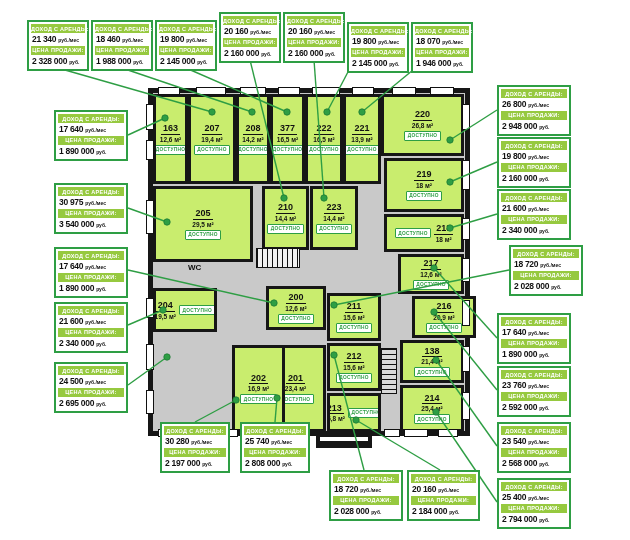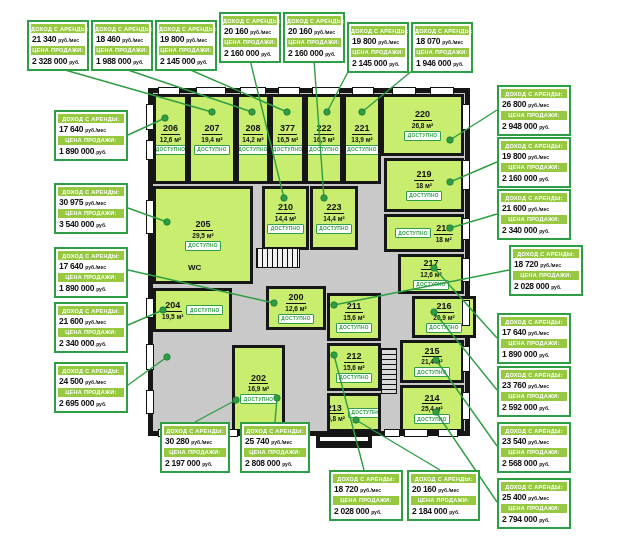--- a/index.html
+++ b/index.html
@@ -44,44 +44,51 @@
 <div class="stage">
   <div id="plan" style="left: 148px; top: 88px; width: 322px; height: 348px;">
       <div class="floor" style="inset: 5px;"></div>
       <div class="room" style="left: 118px; top: 198px; width: 60px; height: 44px;">
         <div class="lbl">
       <div class="num">200</div>
       <div class="area">12,6 м²</div>
     </div>
     <div class="badge">ДОСТУПНО</div>
       </div>
+      <div class="room" style="left: 117px; top: 257px; width: 61px; height: 87px;">
+        <div class="lbl">
+      <div class="num">201</div>
+      <div class="area">23,4 м²</div>
+    </div>
+    <div class="badge">ДОСТУПНО</div>
+      </div>
       <div class="room" style="left: 62px; top: 257px; width: 53px; height: 87px; margin-left: 22px;">
         <div class="lbl">
       <div class="num">202</div>
       <div class="area">16,9 м²</div>
     </div>
     <div class="badge">ДОСТУПНО</div>
       </div>
-      <div class="room row" style="left: 5px; top: 200px; width: 79px; height: 44px;">
+      <div class="room row" style="left: 5px; top: 200px; width: 64px; height: 44px;">
         <div class="lbl">
       <div class="num">204</div>
       <div class="area">19,5 м²</div>
     </div>
     <div class="badge">ДОСТУПНО</div>
       </div>
-      <div class="room" style="left: 5px; top: 98px; width: 100px; height: 98px;">
+      <div class="room" style="left: 5px; top: 98px; width: 100px; height: 76px;">
         <div class="lbl">
       <div class="num">205</div>
       <div class="area">29,5 м²</div>
     </div>
     <div class="badge">ДОСТУПНО</div>
       </div>
       <div class="room" style="left: 5px; top: 6px; width: 35px; height: 90px;">
         <div class="lbl">
-      <div class="num">206</div>
+      <div class="num">163</div>
       <div class="area">12,6 м²</div>
     </div>
     <div class="badge">ДОСТУПНО</div>
       </div>
       <div class="room" style="left: 40px; top: 6px; width: 48px; height: 90px;">
         <div class="lbl">
       <div class="num">207</div>
       <div class="area">19,4 м²</div>
     </div>
     <div class="badge">ДОСТУПНО</div>
@@ -130,21 +137,21 @@
       </div>
       <div class="room" style="left: 252px; top: 297px; width: 64px; height: 47px;">
         <div class="lbl">
       <div class="num">214</div>
       <div class="area">25,4 м²</div>
     </div>
     <div class="badge">ДОСТУПНО</div>
       </div>
       <div class="room" style="left: 252px; top: 252px; width: 64px; height: 43px;">
         <div class="lbl">
-      <div class="num">215</div>
+      <div class="num">138</div>
       <div class="area">21,4 м²</div>
     </div>
     <div class="badge">ДОСТУПНО</div>
       </div>
       <div class="room" style="left: 264px; top: 208px; width: 64px; height: 42px;">
         <div class="lbl">
       <div class="num">216</div>
       <div class="area">20,9 м²</div>
     </div>
     <div class="badge">ДОСТУПНО</div>

